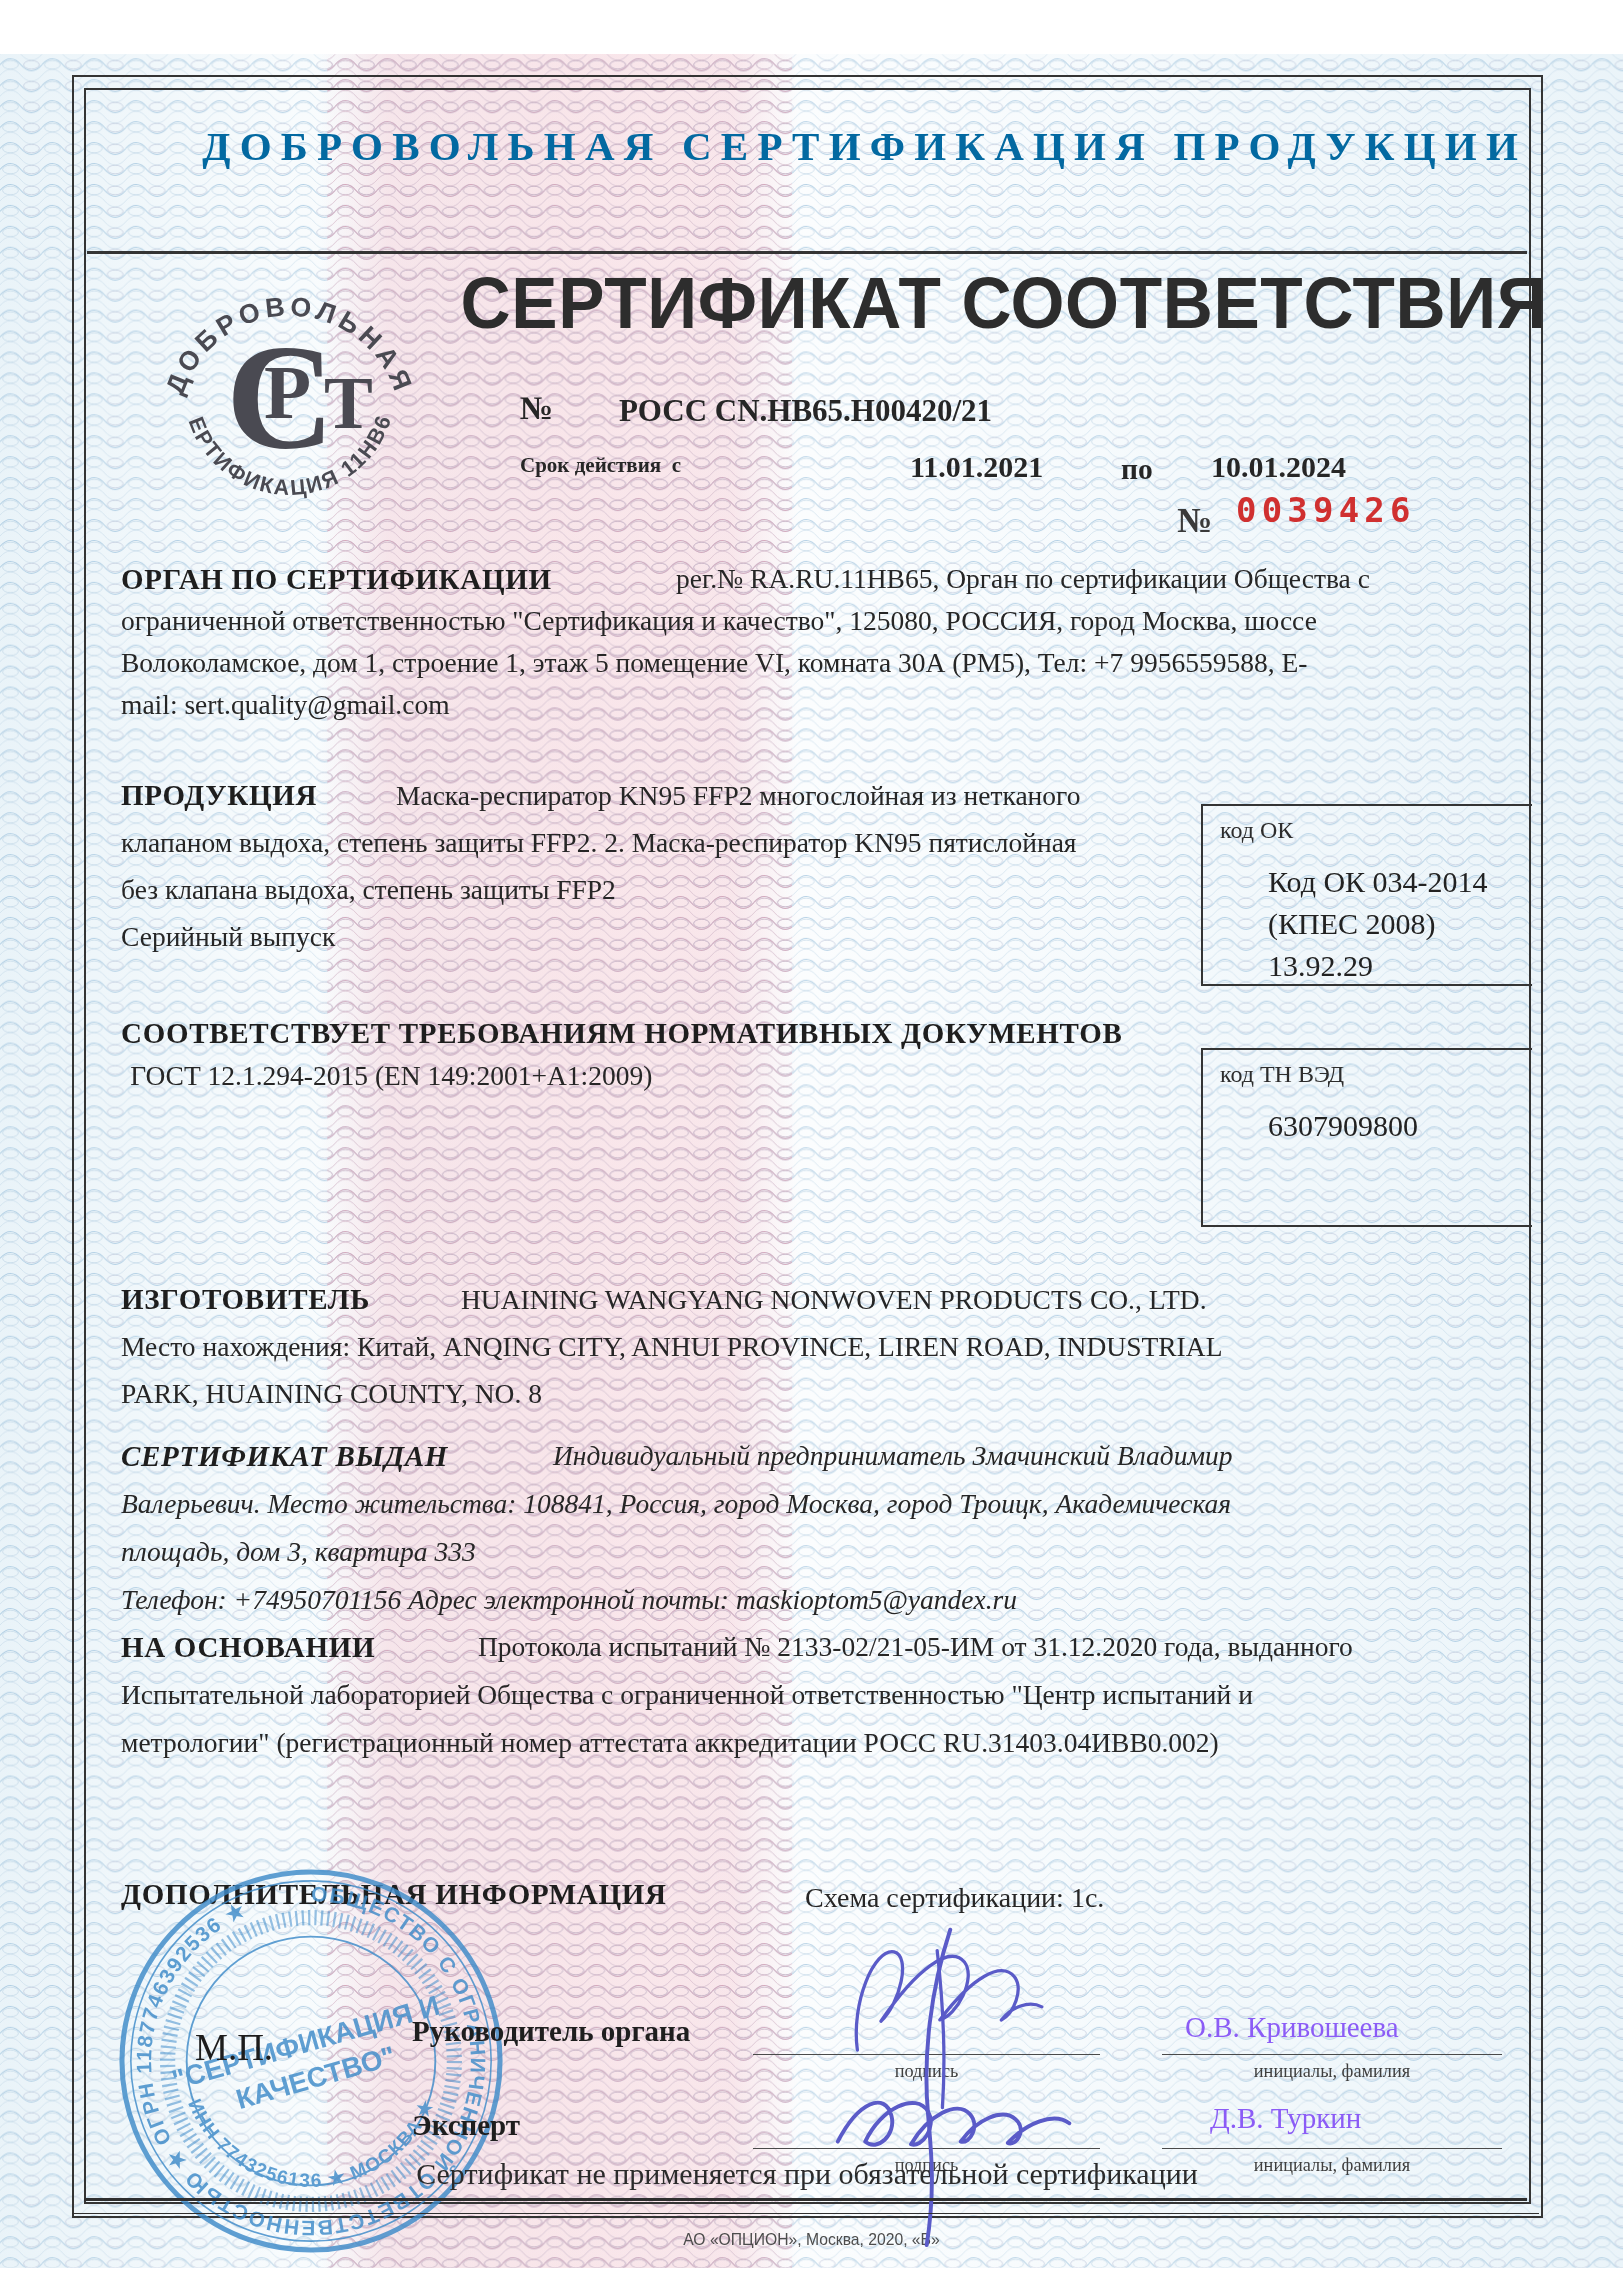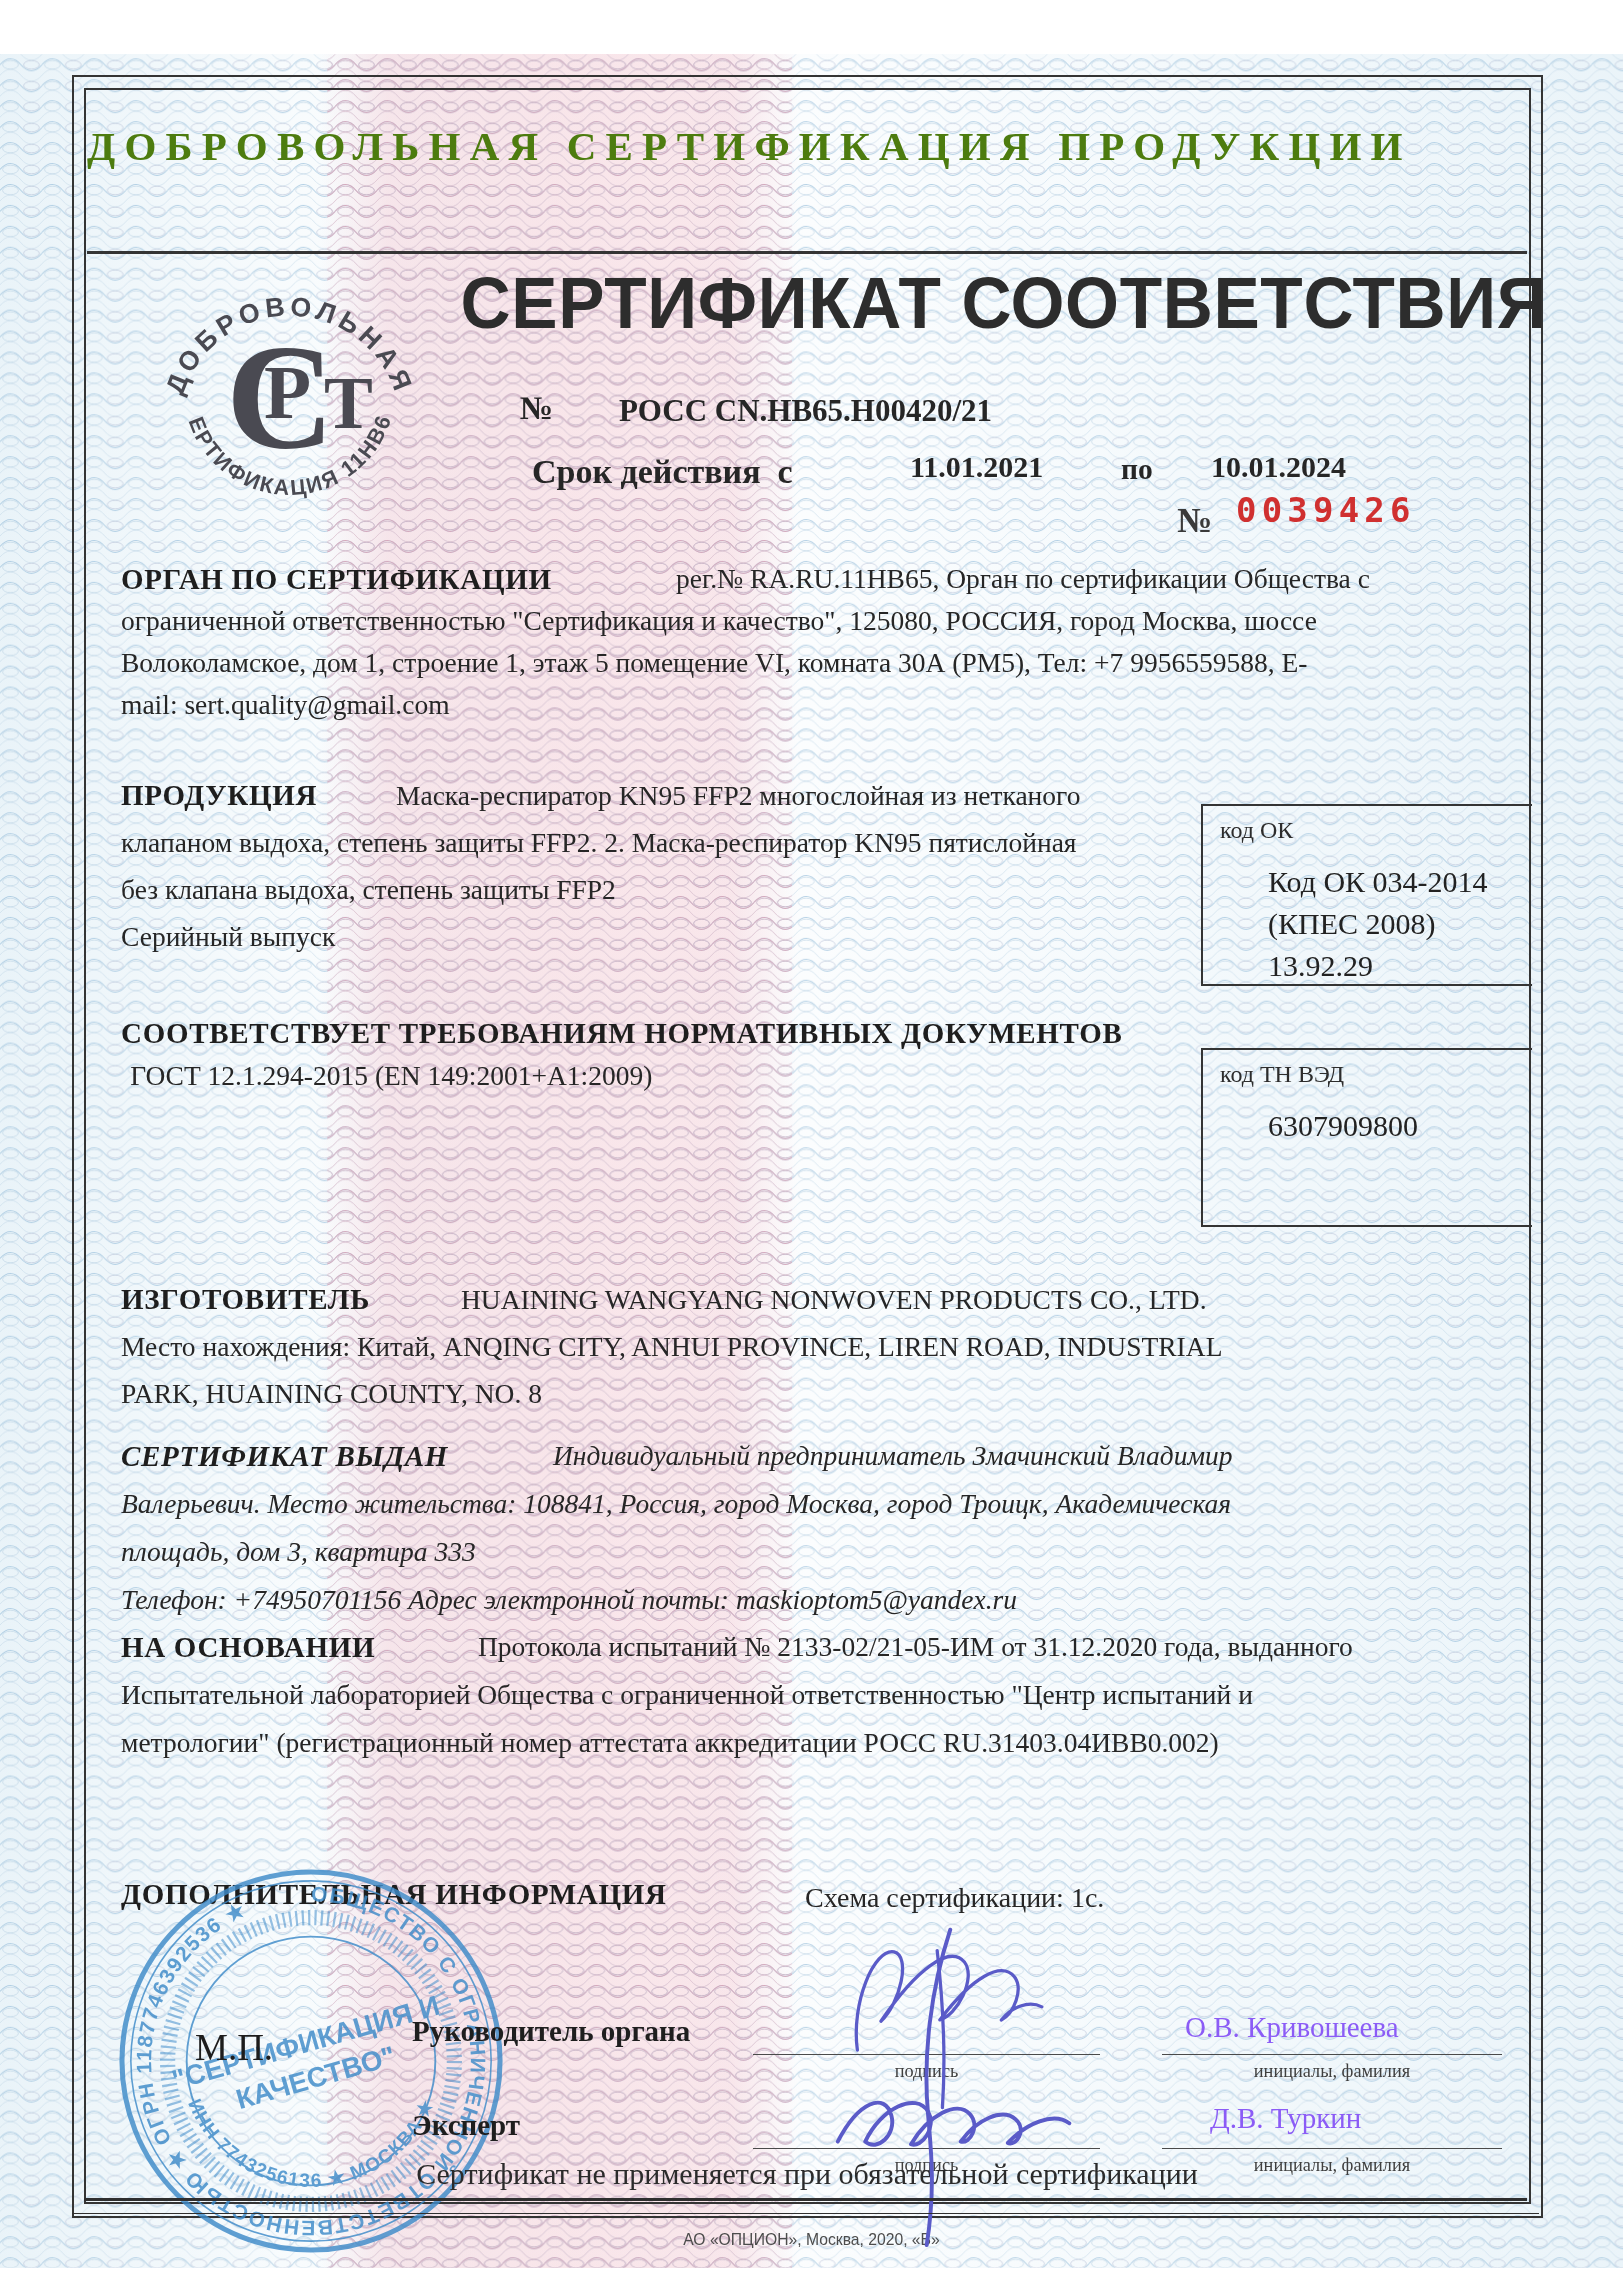--- a/index.html
+++ b/index.html
@@ -13,30 +13,30 @@
   .tint-pink{position:absolute;left:321px;top:54px;width:478px;height:2214px;z-index:0;
     background:linear-gradient(90deg,rgba(236,170,186,0) 0%,rgba(238,176,190,.30) 14%,
       rgba(240,182,194,.34) 50%,rgba(238,176,190,.30) 86%,rgba(236,170,186,0) 100%);}
   
   .frame-outer{position:absolute;left:72px;top:75px;width:1467px;height:2139px;
     border:2px solid #343434;z-index:1;}
   .frame-inner{position:absolute;left:84px;top:88px;width:1443px;height:2112px;
     border:2.6px solid #343434;z-index:1;}
   .band-rule{position:absolute;left:87px;top:251px;width:1440px;height:2.6px;background:#343434;z-index:1;}
   
-  .band-title{position:absolute;left:87px;top:122px;width:1440px;text-align:left;
-    font-weight:bold;font-size:41px;letter-spacing:9.2px;color:#4d7c0f;z-index:2;white-space:nowrap;}
+  .band-title{position:absolute;left:87px;top:122px;width:1440px;text-align:right;
+    font-weight:bold;font-size:41px;letter-spacing:9.2px;color:#0369a1;z-index:2;white-space:nowrap;}
   .main-title{position:absolute;left:432px;top:261px;width:1047px;text-align:right;z-index:2;}
   .main-title span{display:inline-block;transform:scaleX(.95);transform-origin:center;
     font-family:"Liberation Sans",sans-serif;font-weight:700;font-size:73px;
     letter-spacing:0.7px;color:#2d2d2d;white-space:nowrap;}
   .num-row{position:absolute;z-index:2;font-weight:bold;white-space:nowrap;}
   .n-label{left:520px;top:390px;font-size:33px;}
   .n-value{left:619px;top:393px;font-size:31px;}
-  .v-label{left:520px;top:453px;font-size:34px;white-space:pre;margin-left:12px;}
+  .v-label{left:520px;top:453px;font-size:21px;white-space:pre;}
   .v-from{left:910px;top:450px;font-size:30px;}
   .v-po{left:1121px;top:453px;font-size:29.5px;}
   .v-to{left:1211px;top:450px;font-size:30px;}
   .blank-no{left:1177px;top:501px;font-size:35px;color:#3a3a3a;}
   .blank-digits{left:1236px;top:490px;font-family:"DejaVu Sans Mono",monospace;
     font-weight:bold;font-size:34px;letter-spacing:5.2px;color:#d03030;}
   
   .sec{position:absolute;left:121px;width:1394px;font-size:27.5px;line-height:var(--lh,43px);z-index:2;}
   .sec .lbl{position:absolute;left:0;top:0;font-weight:bold;font-size:29px;
     letter-spacing:0.7px;white-space:nowrap;color:#1e1e1e;}

